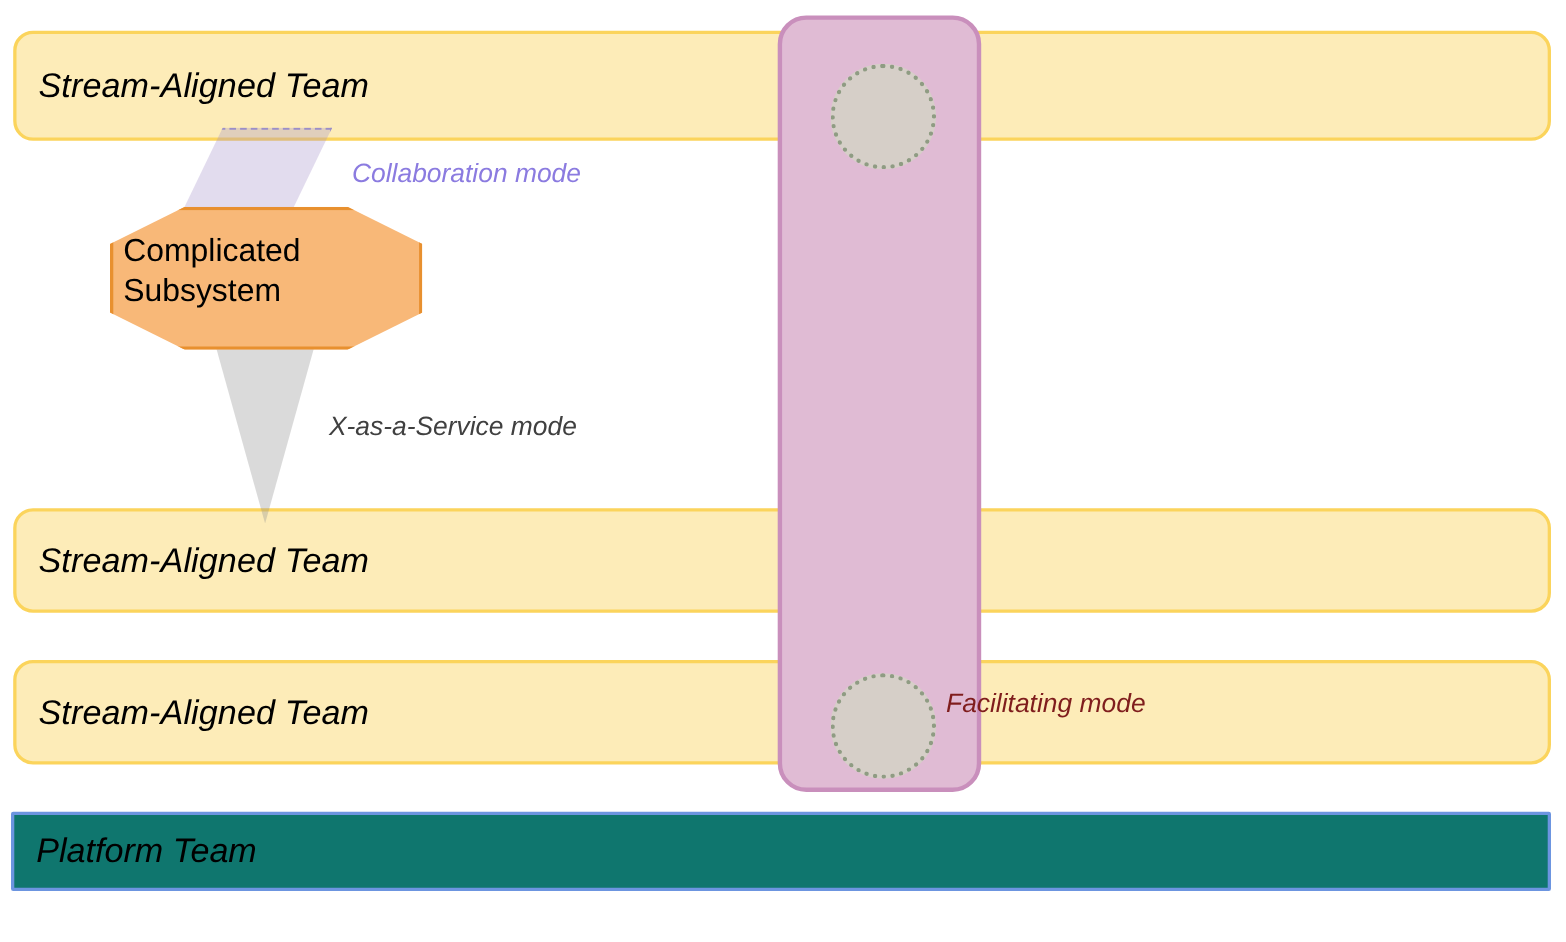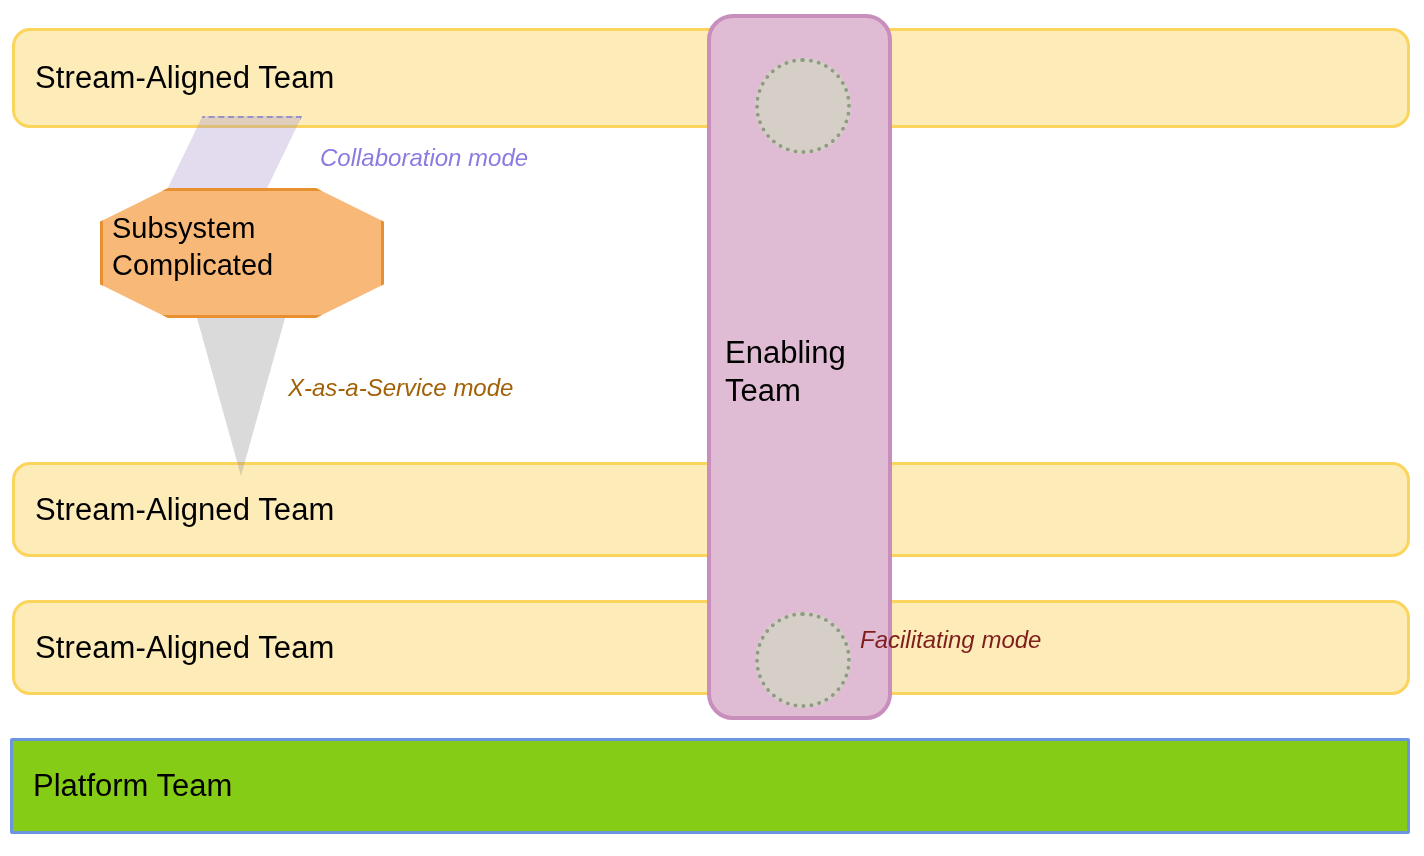--- a/index.html
+++ b/index.html
@@ -27,38 +27,40 @@
     border-radius: 18px;
     display: flex;
     align-items: center;
   }
   .stream-bar .bar-label {
     font-size: 31px;
     color: #000000;
     padding-left: 20px;
     letter-spacing: 0.1px;
     white-space: nowrap;
+    font-style: italic;
   }
   #stream-bar-1 { left: 12px;  top: 28px;  width: 1398px; height: 100px; }
   #stream-bar-2 { left: 12px;  top: 462px; width: 1398px; height: 95px;  }
   #stream-bar-3 { left: 12px;  top: 600px; width: 1398px; height: 95px;  }
 
   
   #platform-bar {
     position: absolute;
     box-sizing: border-box;
     left: 10px;
     top: 738px;
     width: 1400px;
-    height: 96px;
-    background: #84cc16;
+    height: 72px;
+    background: #0f766e;
     border: 3px solid #6c95e0;
     border-radius: 2px;
     display: flex;
     align-items: center;
+    font-style: italic;
   }
   #platform-bar .bar-label {
     font-size: 31px;
     color: #000000;
     padding-left: 20px;
     white-space: nowrap;
   }
 
   
   #enabling-panel {
@@ -169,23 +171,23 @@
     font-size: 24px;
     white-space: nowrap;
     z-index: 8;
   }
   #collaboration-mode-label {
     left: 320px;
     top: 144px;
     color: #8b7be0;
   }
   #xaas-mode-label {
-    left: 288px;
+    left: 299px;
     top: 374px;
-    color: #a16207;
+    color: #404040;
   }
   #facilitating-mode-label {
     left: 860px;
     top: 626px;
     color: #7f1d1d;
   }
 </style>
 </head>
 <body>
 
@@ -211,31 +213,27 @@
     <div class="parallelogram"></div>
   </div>
 
   <div id="xaas-shape">
     <div class="wedge"></div>
   </div>
 
   <div id="complicated-subsystem">
     <div class="octagon-shape"></div>
     <div class="octagon-label">
+      <div>Complicated</div>
       <div>Subsystem</div>
-      <div>Complicated</div>
     </div>
   </div>
 
   <div id="enabling-panel">
     <div id="enabling-circle-top" class="enabling-circle"></div>
     <div id="enabling-circle-bottom" class="enabling-circle"></div>
-    <div class="panel-label">
-      <div>Enabling</div>
-      <div>Team</div>
-    </div>
   </div>
 
   <div id="collaboration-mode-label" class="mode-label">Collaboration mode</div>
   <div id="xaas-mode-label" class="mode-label">X-as-a-Service mode</div>
   <div id="facilitating-mode-label" class="mode-label">Facilitating mode</div>
 
 </div>
 
 </body></html>

